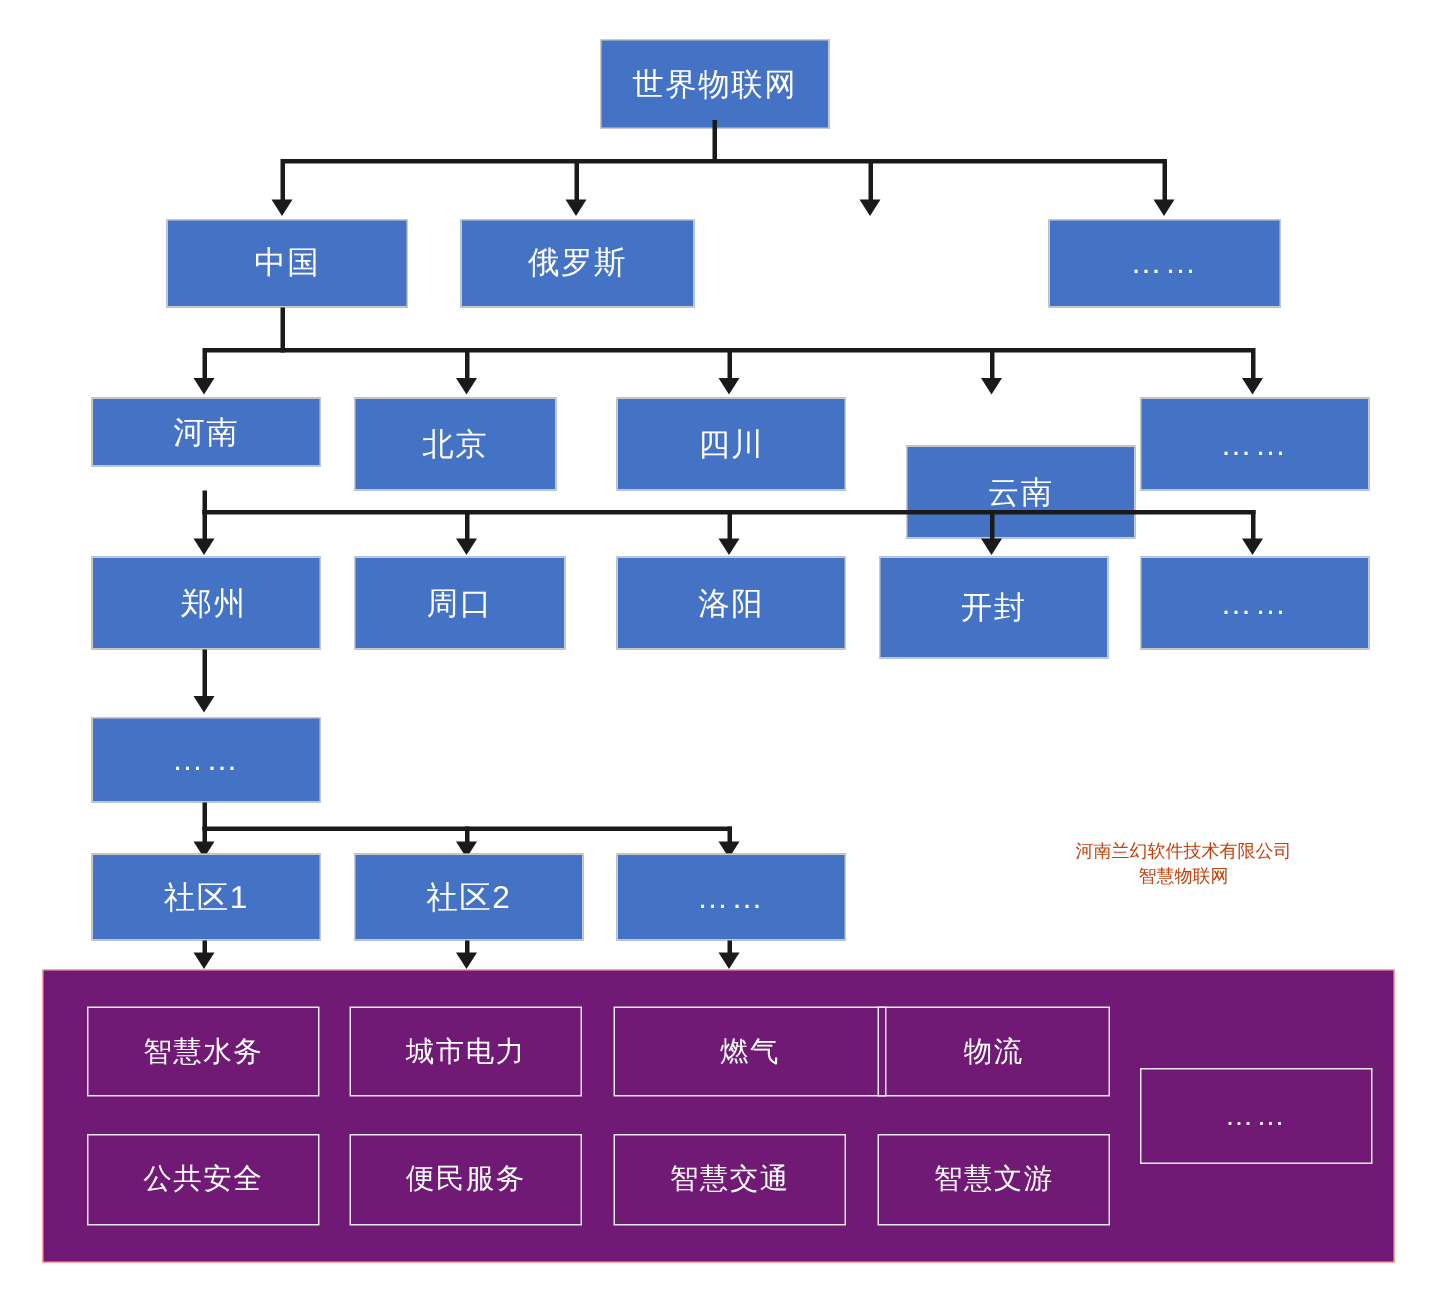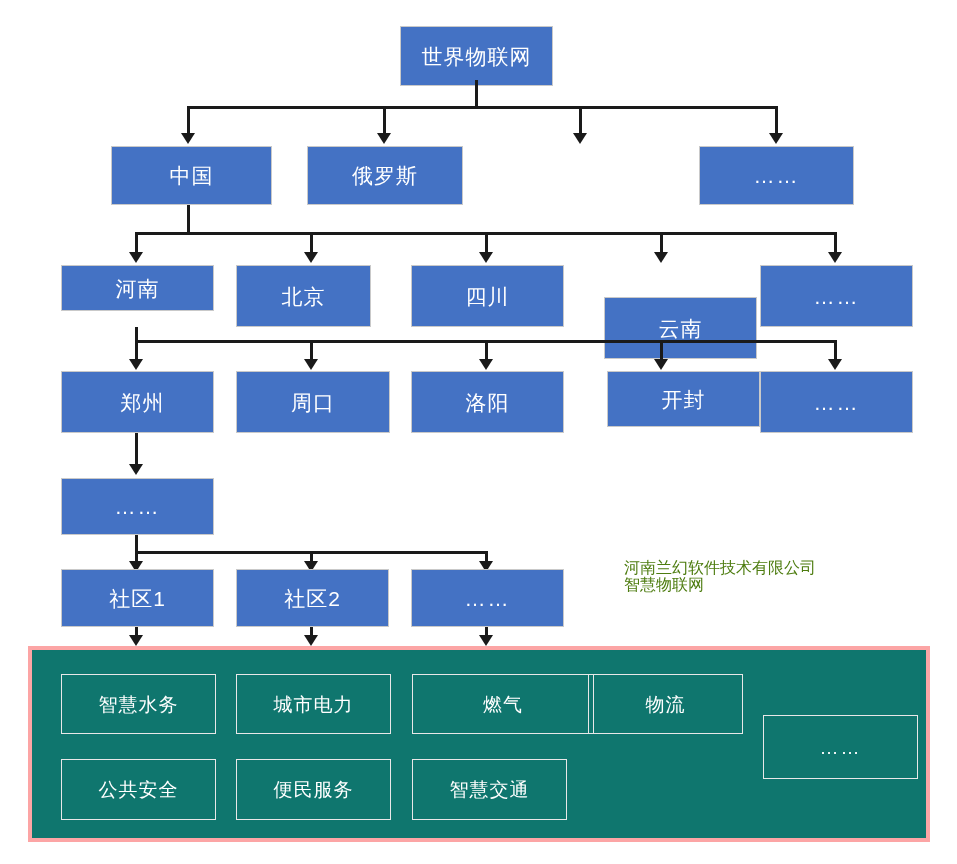--- a/index.html
+++ b/index.html
@@ -33,22 +33,22 @@
   }
   .node.ellipsis {
     font-size: 21px;
     letter-spacing: 2px;
   }
 
   
   .panel {
     position: absolute;
     box-sizing: border-box;
-    background: #0f766e;
-    border: 4px solid #fca5a5;
+    background: #701a75;
+    border: 1px solid #fca5a5;
   }
   .svc {
     position: absolute;
     box-sizing: border-box;
     background: transparent;
     border: 1px solid #e8e8e8;
     color: #ffffff;
     display: flex;
     align-items: center;
     justify-content: center;
@@ -78,23 +78,24 @@
     width: 0;
     height: 0;
     border-left: 7px solid transparent;
     border-right: 7px solid transparent;
     border-top: 11px solid #1a1a1a;
   }
 
   
   .watermark {
     position: absolute;
-    color: #4d7c0f;
-    font-size: 16px;
+    color: #c2410c;
+    font-size: 12px;
     line-height: 17px;
+    text-align: center;
     white-space: nowrap;
   }
 </style>
 </head>
 <body>
 
 <div id="canvas">
 
   <div class="node" style="left:400px; top:26px; width:153px; height:60px;">世界物联网</div>
 
@@ -139,23 +140,23 @@
   <div class="vline" style="left:310px; top:340px; height:22px;"></div>
   <div class="arrow" style="left:304px; top:359px;"></div>
   <div class="vline" style="left:485px; top:340px; height:22px;"></div>
   <div class="arrow" style="left:479px; top:359px;"></div>
   <div class="vline" style="left:660px; top:340px; height:22px;"></div>
   <div class="arrow" style="left:654px; top:359px;"></div>
   <div class="vline" style="left:834px; top:340px; height:22px;"></div>
   <div class="arrow" style="left:828px; top:359px;"></div>
 
   <div class="node" style="left:61px; top:371px; width:153px; height:62px;padding-left:10px;">郑州</div>
-  <div class="node" style="left:236px; top:371px; width:154px; height:62px;">周口</div>
+  <div class="node" style="left:236px; top:371px; width:141px; height:62px;">周口</div>
   <div class="node" style="left:411px; top:371px; width:153px; height:62px;">洛阳</div>
-  <div class="node" style="left:586px; top:371px; width:153px; height:56px;margin-left:21px;">开封</div>
+  <div class="node" style="left:586px; top:371px; width:153px; height:68px;">开封</div>
   <div class="node ellipsis" style="left:760px; top:371px; width:153px; height:62px;">……</div>
 
   <div class="vline" style="left:135px; top:433px; height:34px;"></div>
   <div class="arrow" style="left:129px; top:464px;"></div>
 
   <div class="node ellipsis" style="left:61px; top:478px; width:153px; height:57px;">……</div>
 
   <div class="vline" style="left:135px; top:535px; height:18px;"></div>
   <div class="hline" style="left:135px; top:551px; width:353px;"></div>
   <div class="vline" style="left:135px; top:551px; height:13px;"></div>
@@ -179,20 +180,21 @@
   <div class="panel" style="left:28px; top:646px; width:902px; height:196px;">
 
     <div class="svc" style="left:29px; top:24px; width:155px; height:60px;">智慧水务</div>
     <div class="svc" style="left:204px; top:24px; width:155px; height:60px;">城市电力</div>
     <div class="svc" style="left:380px; top:24px; width:182px; height:60px;text-align:center;">燃气</div>
     <div class="svc" style="left:556px; top:24px; width:155px; height:60px;">物流</div>
 
     <div class="svc" style="left:29px; top:109px; width:155px; height:61px;">公共安全</div>
     <div class="svc" style="left:204px; top:109px; width:155px; height:61px;">便民服务</div>
     <div class="svc" style="left:380px; top:109px; width:155px; height:61px;">智慧交通</div>
+    <div class="svc" style="left:556px; top:109px; width:155px; height:61px;">智慧文游</div>
 
     <div class="svc big" style="left:731px; top:65px; width:155px; height:64px;">……</div>
   </div>
 
   <div class="watermark" style="left:624px; top:559px; width:330px;">
     <div>河南兰幻软件技术有限公司</div>
     <div>智慧物联网</div>
   </div>
 
 </div>

